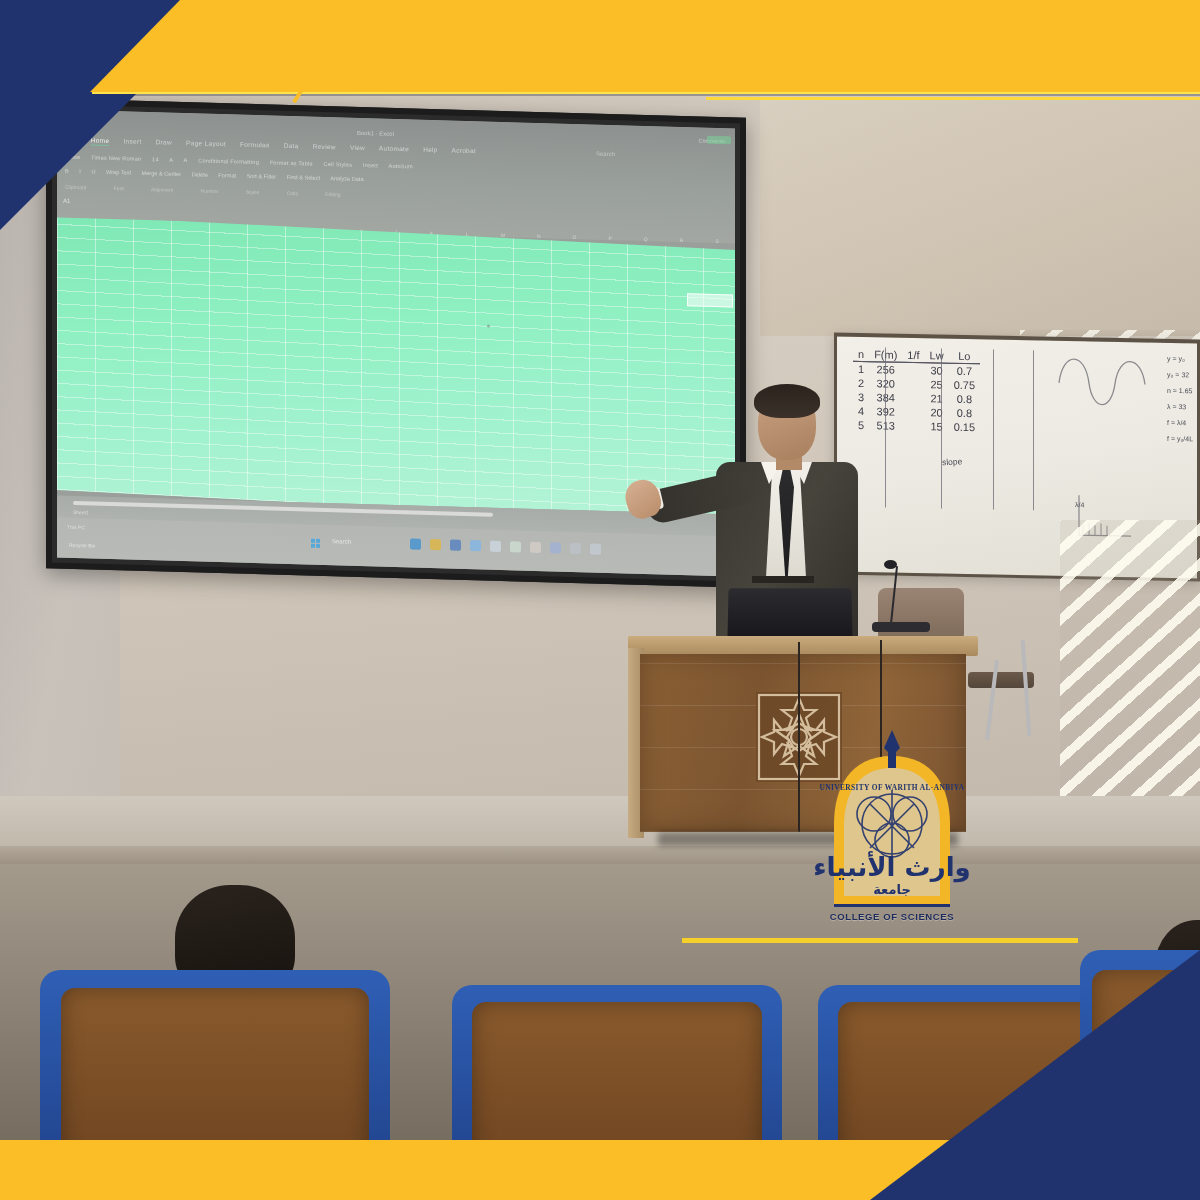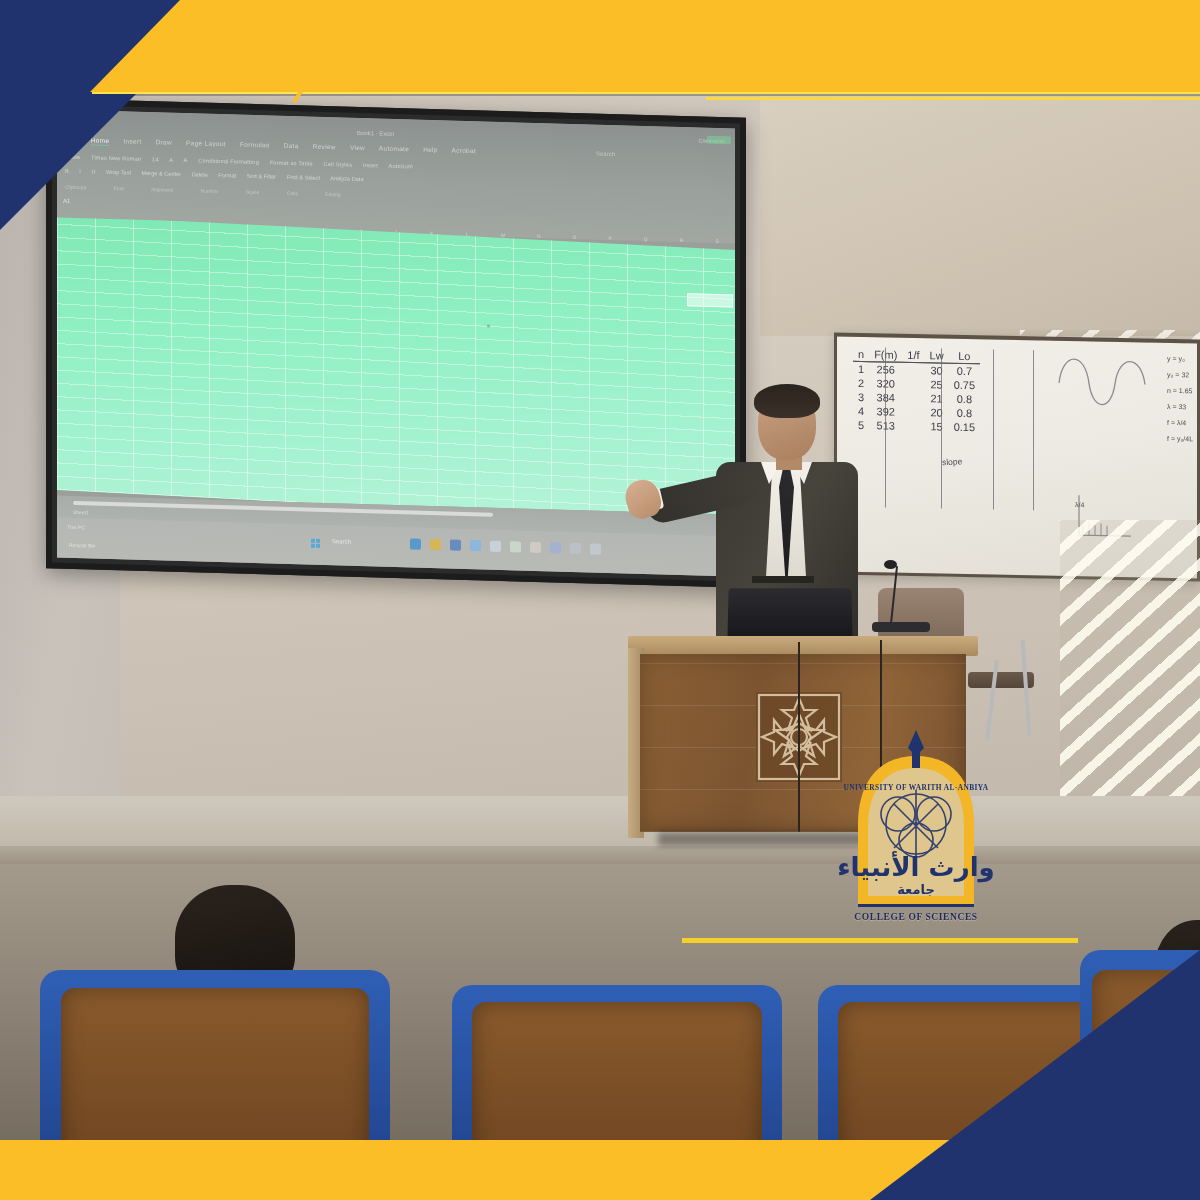--- a/index.html
+++ b/index.html
@@ -311,25 +311,25 @@
   .headline{
     position:absolute;left:95px;top:908px;
     font-family:"DejaVu Sans", sans-serif;
     font-weight:700;font-size:47px;letter-spacing:.5px;
     color:#ffc926;
     text-shadow:0 2px 5px rgba(0,0,0,.75), 0 0 2px rgba(0,0,0,.6);
     white-space:nowrap;
   }
 
   
-  .logo{position:absolute;left:836px;top:728px;width:160px;height:196px;}
+  .logo{position:absolute;left:812px;top:728px;width:160px;height:196px;}
   .logo svg{width:100%;height:100%;}
   .logo-caption{
     position:absolute;left:0;bottom:2px;width:100%;text-align:center;
-    font-family:Liberation Serif, serif;font-weight:700;font-size:9.5px;
+    font-family:Liberation Sans, sans-serif;font-weight:700;font-size:9.5px;
     letter-spacing:.6px;color:#1d2b5c;
     text-shadow:0 1px 1px rgba(255,255,255,.35);
   }
   :root{}
   .stage{--yellow:#fcbe26;--blue:#21336e;}
 </style>
 </head>
 <body>
 
 <div class="stage">

